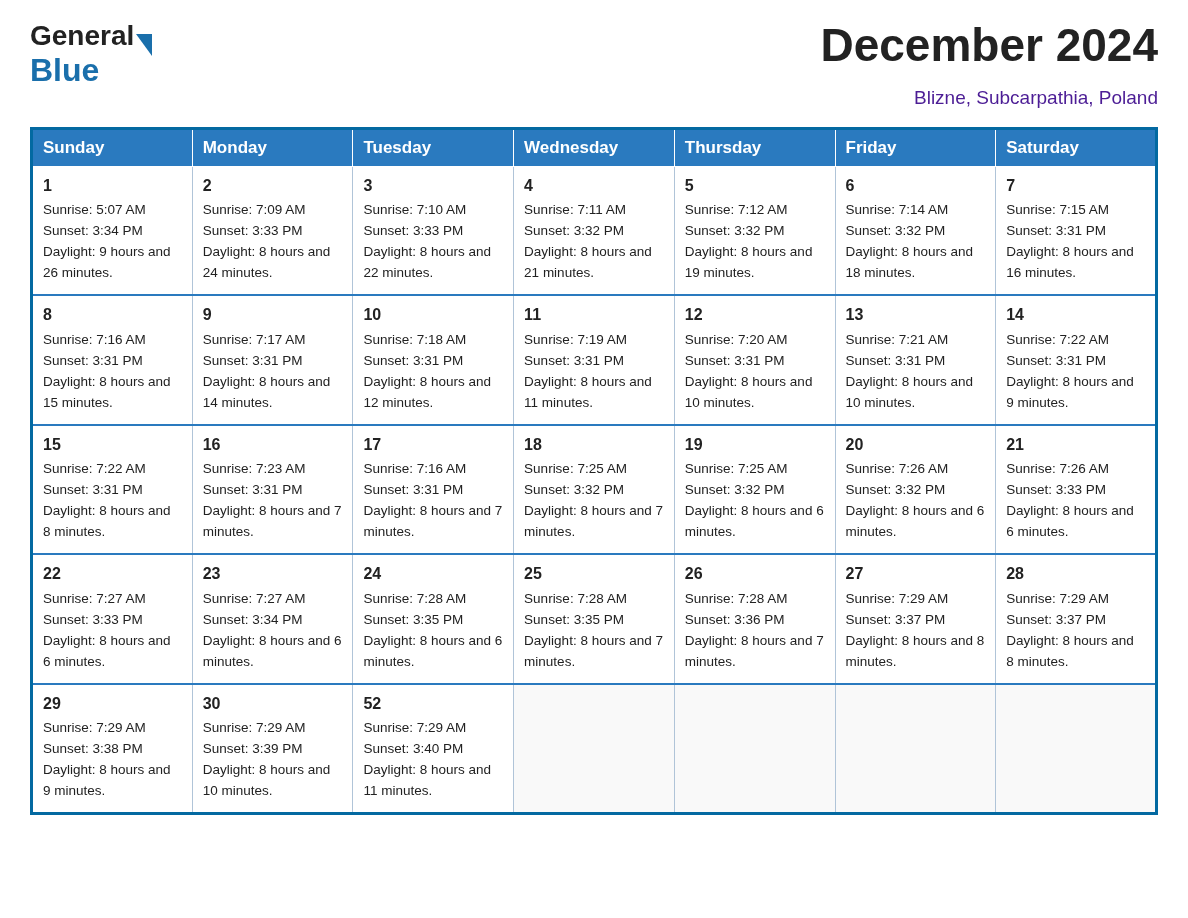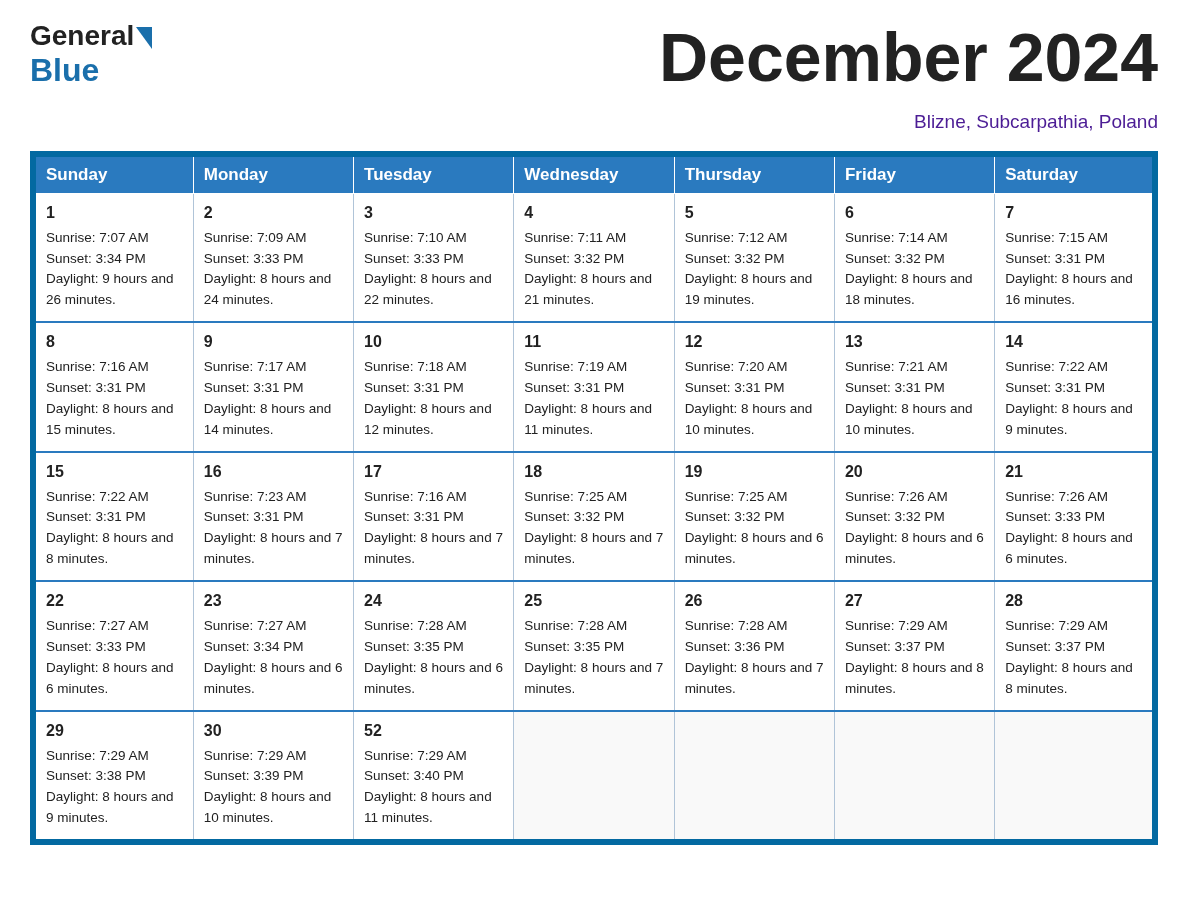--- a/index.html
+++ b/index.html
@@ -20,54 +20,54 @@
     .logo {
       display: flex;
       flex-direction: column;
       align-items: flex-start;
     }
     .logo-text {
       font-size: 28px;
       font-weight: bold;
       color: #222;
       display: flex;
-      align-items: center;
+      align-items: flex-end;
       gap: 0;
     }
     .logo-general { color: #222; }
     .logo-blue-arrow {
       display: inline-block;
       width: 0;
       height: 0;
       border-left: 16px solid transparent;
       border-right: 0px solid transparent;
       border-top: 22px solid #1a6fab;
       margin-left: 2px;
       margin-bottom: -4px;
     }
     .logo-blue { color: #1a6fab; font-size: 32px; font-weight: bold; }
     .title-block {
       text-align: right;
     }
     .title-block h1 {
-      font-size: 68px;
+      font-size: 46px;
       font-weight: bold;
       color: #222;
       line-height: 1.1;
     }
     .title-block h2 {
       font-size: 19px;
       font-weight: normal;
       color: #4c1d95;
       margin-top: 16px;
     }
     .calendar {
       width: 100%;
       border-collapse: collapse;
-      border: 6px solid #0369a1;
+      border: 3px solid #0369a1;
     }
     .calendar thead tr th {
       background: #2a7abf;
       color: #fff;
       font-size: 17px;
       font-weight: bold;
       padding: 8px 10px;
       text-align: left;
       border: 1px solid #fff;
     }
@@ -121,21 +121,21 @@
       <th>Monday</th>
       <th>Tuesday</th>
       <th>Wednesday</th>
       <th>Thursday</th>
       <th>Friday</th>
       <th>Saturday</th>
     </tr>
   </thead>
   <tbody id="calendar-body">
   <tr>
-        <td><span class="day-num">1</span><span>Sunrise: 7:07 AM</span><br><span>Sunset: 3:34 PM</span><br><span>Daylight: 9 hours and 26 minutes.</span></td>
+        <td><span class="day-num">1</span><span>Sunrise: 5:07 AM</span><br><span>Sunset: 3:34 PM</span><br><span>Daylight: 9 hours and 26 minutes.</span></td>
         <td><span class="day-num">2</span><span>Sunrise: 7:09 AM</span><br><span>Sunset: 3:33 PM</span><br><span>Daylight: 8 hours and 24 minutes.</span></td>
         <td><span class="day-num">3</span><span>Sunrise: 7:10 AM</span><br><span>Sunset: 3:33 PM</span><br><span>Daylight: 8 hours and 22 minutes.</span></td>
         <td><span class="day-num">4</span><span>Sunrise: 7:11 AM</span><br><span>Sunset: 3:32 PM</span><br><span>Daylight: 8 hours and 21 minutes.</span></td>
         <td><span class="day-num">5</span><span>Sunrise: 7:12 AM</span><br><span>Sunset: 3:32 PM</span><br><span>Daylight: 8 hours and 19 minutes.</span></td>
         <td><span class="day-num">6</span><span>Sunrise: 7:14 AM</span><br><span>Sunset: 3:32 PM</span><br><span>Daylight: 8 hours and 18 minutes.</span></td>
         <td><span class="day-num">7</span><span>Sunrise: 7:15 AM</span><br><span>Sunset: 3:31 PM</span><br><span>Daylight: 8 hours and 16 minutes.</span></td>
       </tr>
       <tr>
         <td><span class="day-num">8</span><span>Sunrise: 7:16 AM</span><br><span>Sunset: 3:31 PM</span><br><span>Daylight: 8 hours and 15 minutes.</span></td>
         <td><span class="day-num">9</span><span>Sunrise: 7:17 AM</span><br><span>Sunset: 3:31 PM</span><br><span>Daylight: 8 hours and 14 minutes.</span></td>

